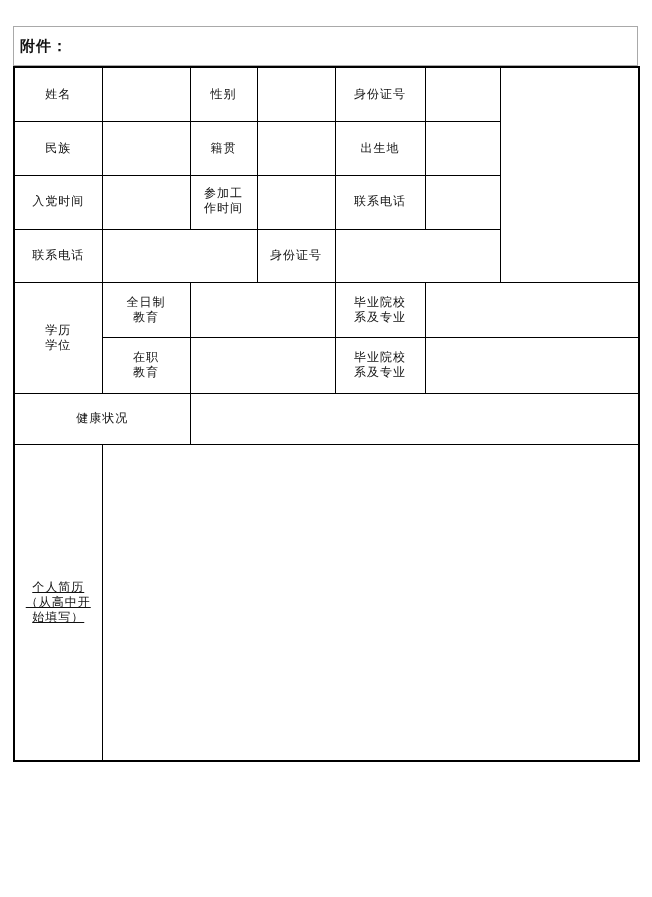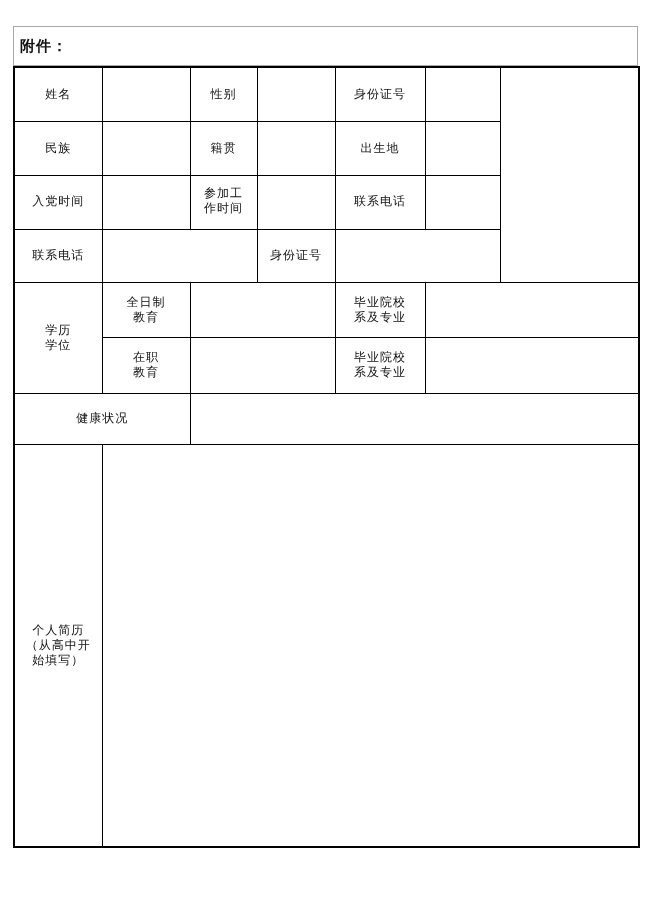--- a/index.html
+++ b/index.html
@@ -63,21 +63,21 @@
     line-height: 1.25;
     overflow: hidden;
   }
   tr.r1 { height: 54px; }
   tr.r2 { height: 54px; padding-left: 20px; }
   tr.r3 { height: 54px; font-family: Liberation Mono, monospace; }
   tr.r4 { height: 53px; }
   tr.r5 { height: 55px; }
   tr.r6 { height: 56px; margin-top: 16px; }
   tr.r7 { height: 51px; }
-  tr.r8 { height: 403px; }
+  tr.r8 { height: 317px; text-decoration: underline; }
 </style>
 </head>
 <body>
 
 <div class="sheet">
 
   <div class="attachment-row">
     <span>附件：</span>
   </div>
 

